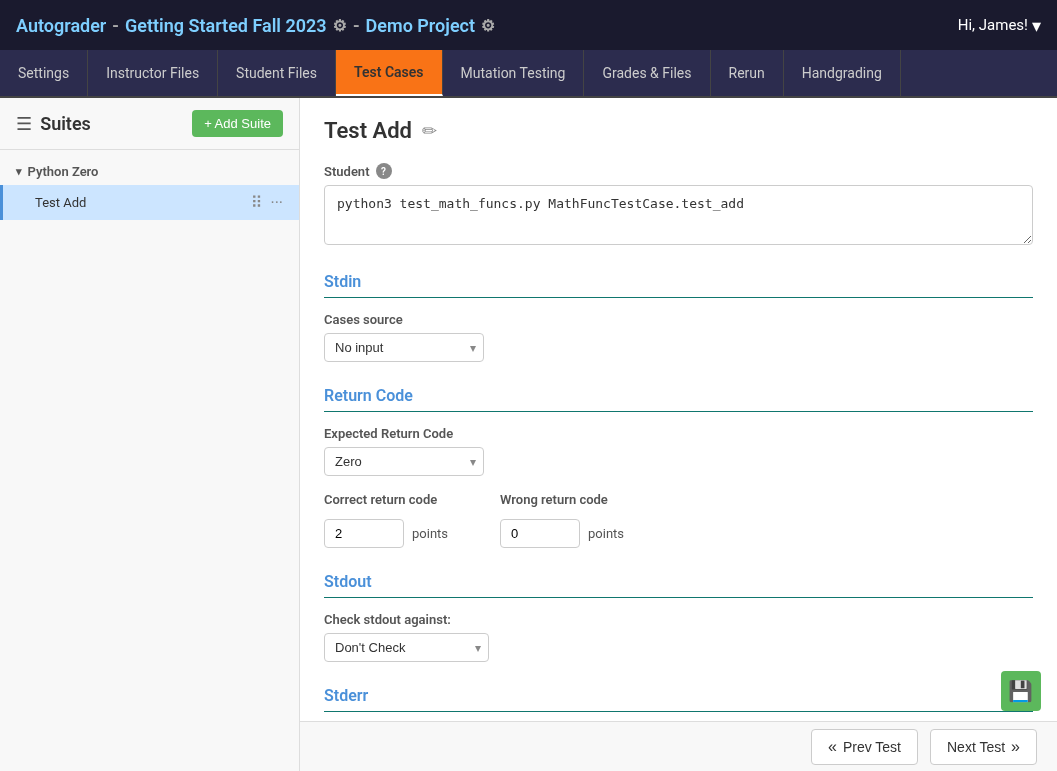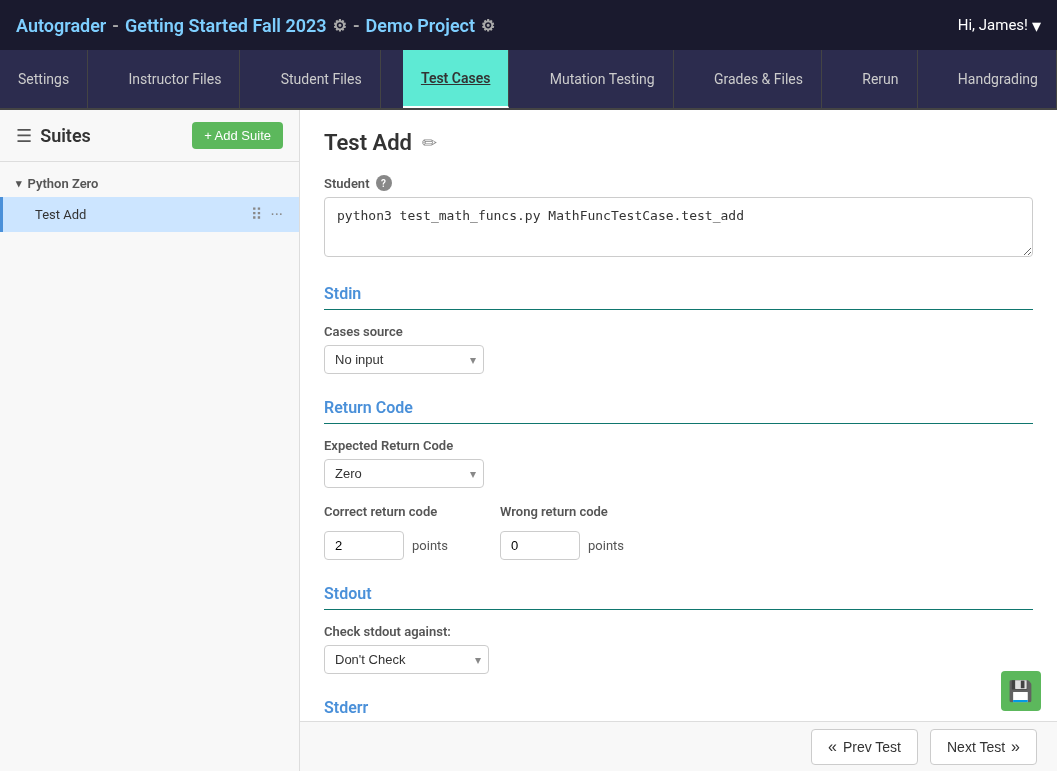--- a/index.html
+++ b/index.html
@@ -26,36 +26,35 @@
     .brand-sep { color: #aaa; }
     .gear-icon { color: #aaa; font-size: 16px; cursor: pointer; }
     .user-menu { color: #fff; display: flex; align-items: center; gap: 4px; cursor: pointer; font-size: 15px; }
     .user-menu .chevron { font-size: 18px; }
 
     
     .nav-tabs {
       background: #2c2c4e;
       display: flex;
       align-items: stretch;
-      height: 60px;
+      height: 48px;
       border-bottom: 2px solid #444;
-      justify-content: space-between;
     }
     .nav-tab {
       padding: 0 18px;
       display: flex;
       align-items: center;
       color: #ccc;
       cursor: pointer;
       font-size: 14px;
       border-right: 1px solid #444;
       transition: background 0.15s;
       white-space: nowrap;
     }
-    .nav-tab.active { background: #5eead4; color: #333; font-weight: 600; border-bottom: 2px solid #fff; text-decoration: underline; }
+    .nav-tab.active { background: #f97316; color: #333; font-weight: 600; border-bottom: 2px solid #fff; }
 
     
     .main-layout {
       display: flex;
       height: calc(771px - 50px - 44px);
     }
 
     
     .sidebar {
       width: 300px;

